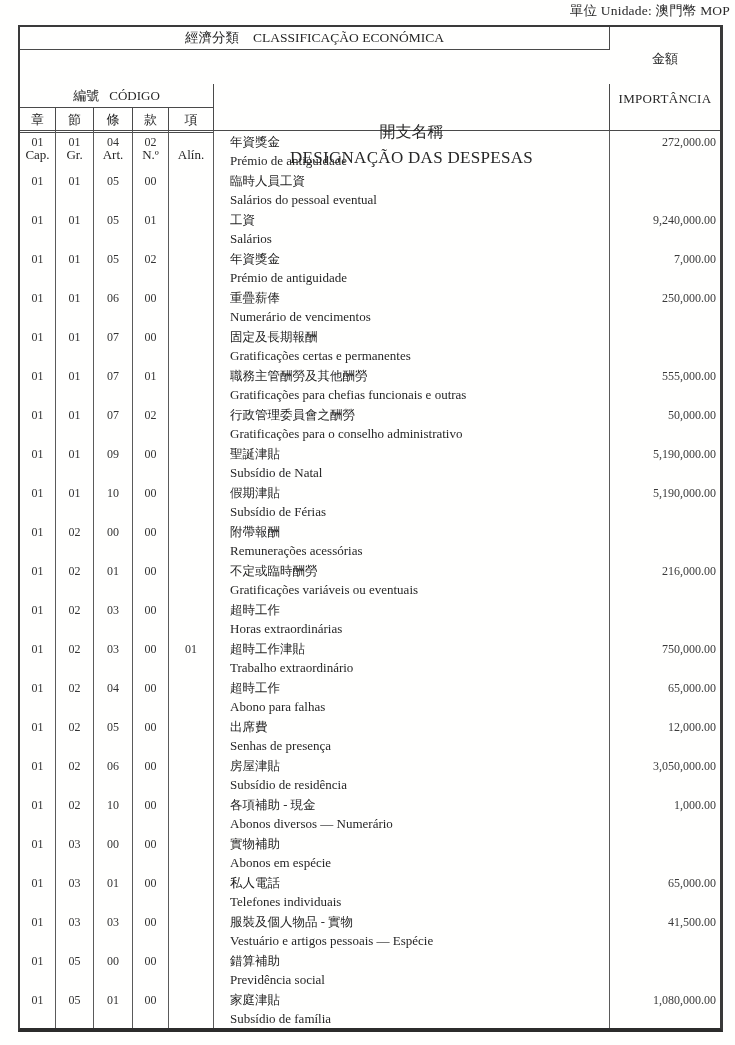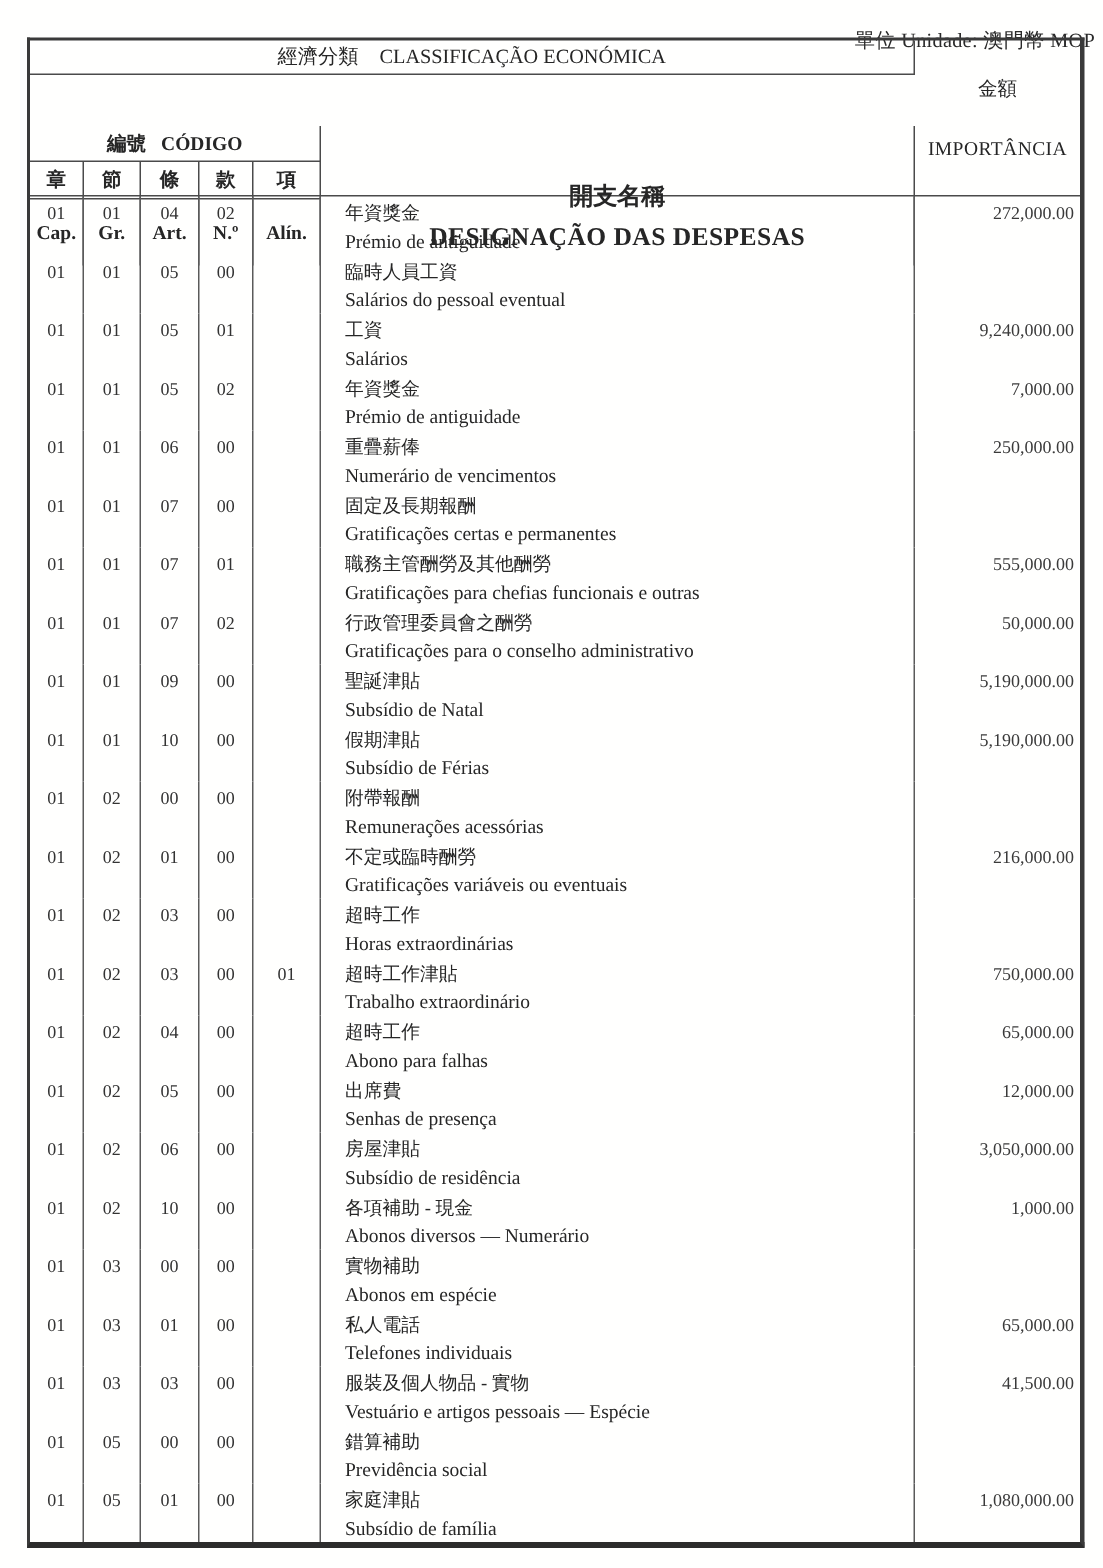--- a/index.html
+++ b/index.html
@@ -5,42 +5,42 @@
   html,body{margin:0;padding:0;background:#ffffff;}
   .page{
     position:relative;
     width:735px;height:1045px;
     background:#fffffe;
     font-family:"Liberation Serif","DejaVu Serif",serif;
     color:#262626;
     overflow:hidden;
   }
   .unit-label{
-    position:absolute;top:18px;right:5px;
+    position:absolute;top:2px;right:5px;
     font-size:13.5px;letter-spacing:.2px;color:#2a2a2a;
   }
   .table{
     position:absolute;left:18px;top:25px;
     width:705px;height:1007px;
     box-sizing:border-box;
     border:2px solid #3a3a3a;
     border-right-width:3px;
     border-bottom:4px solid #2c2c2c;
     display:flex;flex-direction:column;
   }
   
   .thead{height:104px;display:flex;border-bottom:1px solid #4a4a4a;box-sizing:border-box;flex:none;}
   .thead-left{width:590px;box-sizing:border-box;display:flex;flex-direction:column;gap:34px;}
   .h-row1{
     height:23px;box-sizing:border-box;flex:none;
     border-bottom:1px solid #4a4a4a;border-right:1px solid #4a4a4a;
     display:flex;align-items:center;justify-content:center;gap:14px;
     font-size:13.5px;
   }
-  .h-mid{flex:1;display:flex;font-weight:bold;}
+  .h-mid{flex:1;display:flex;}
   .h-codes{width:194px;box-sizing:border-box;display:flex;flex-direction:column;flex:none;}
   .h-codigo{
     height:24px;box-sizing:border-box;flex:none;
     border-bottom:1px solid #4a4a4a;border-right:1px solid #4a4a4a;
     display:flex;align-items:center;justify-content:center;gap:10px;
     font-size:13px;
   }
   .h-cells{display:flex;box-sizing:border-box;}
   .h-zh-row{height:25px;border-bottom:1px solid #4a4a4a;flex:none;}
   .h-pt-row{flex:1;}

